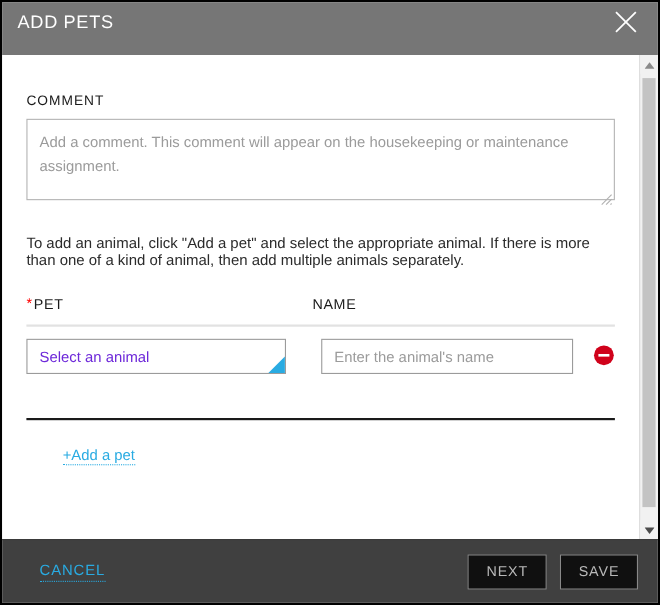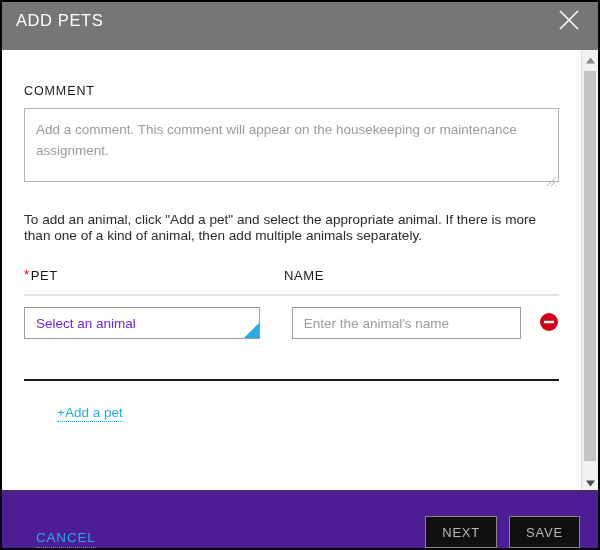--- a/index.html
+++ b/index.html
@@ -245,24 +245,24 @@
     top: 21px;
     height: 390px;
     background: #c3c3c3;
     cursor: pointer;
   }
 
   
   .modal-footer {
     flex: 0 0 58px;
     height: 58px;
-    background: #4c1d95;
+    background: #404040;
     border-top: 1px solid #3a3a3a;
     display: flex;
-    align-items: flex-end;
+    align-items: center;
     justify-content: space-between;
     padding: 0 18px 0 34px;
     box-sizing: border-box;
   }
   .cancel-link {
     color: #29abe2;
     font-size: 13.5px;
     letter-spacing: 0.8px;
     text-decoration: none;
     border-bottom: 1px dotted #29abe2;

